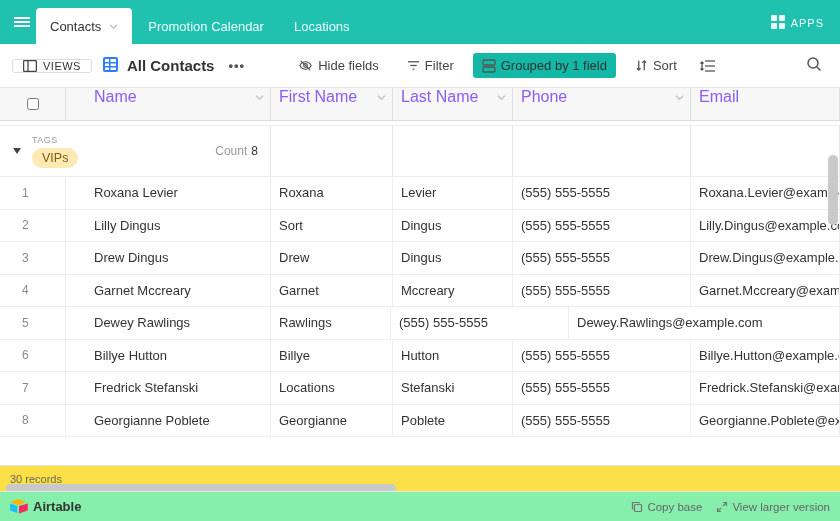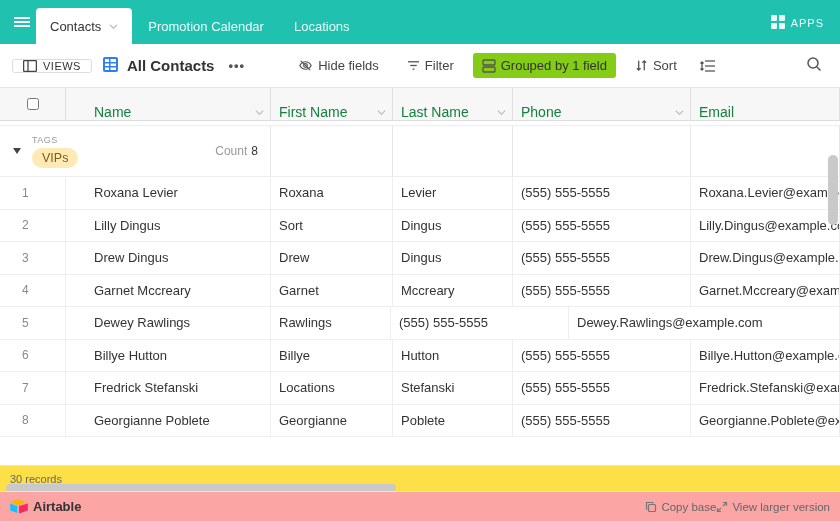--- a/index.html
+++ b/index.html
@@ -19,29 +19,29 @@
 
 .toolbar { height: 44px; border-bottom: 1px solid #e5e5e5; display: flex; align-items: center; padding: 0 12px; gap: 10px; }
 .views-btn { border: 1px solid #ddd; border-radius: 3px; padding: 0 10px; display: flex; align-items: center; font-size: 11px; letter-spacing: 0.5px; font-weight: 500; cursor: pointer; }
 .views-btn svg { margin-right: 6px; }
 .view-name { display: flex; align-items: center; font-size: 15px; font-weight: 600; cursor: pointer; }
 .view-name .grid-icon { color: #2d7ff9; margin-right: 8px; }
 .more-btn { cursor: pointer; padding: 4px; color: #555; font-weight: bold; letter-spacing: 1px; }
 .tbar-spacer { width: 20px; }
 .tbtn { display: flex; align-items: center; padding: 5px 9px; border-radius: 3px; cursor: pointer; color: #444; font-size: 13px; }
 .tbtn svg, .tbtn .ico { margin-right: 5px; }
-.tbtn.grouped { background: #84cc16; color: #333; }
+.tbtn.grouped { background: #14b8a6; color: #333; }
 .row-height { cursor: pointer; padding: 4px; }
 .search-btn { cursor: pointer; padding: 6px; margin-left: auto; }
 
 
 .col-headers { display: flex; height: 33px; border-bottom: 1px solid #ddd; background: #f7f7f7; }
 .col-check { width: 66px; display:flex; align-items:center; justify-content:center; border-right: 1px solid #e0e0e0; }
 .col-check input { width:12px; height:12px; }
-.col { border-right: 1px solid #e0e0e0; padding: 0 8px; display: flex; align-items: flex-end; color: #15803d; font-size: 14px; position: relative; }
+.col { border-right: 1px solid #e0e0e0; padding: 0 8px; display: flex; align-items: flex-start; color: #8b5cf6; font-size: 16px; position: relative; }
 .col .dd { position: absolute; right: 6px; opacity: 0.35; }
 .col-name { width: 205px; padding-left: 28px; }
 .col-first { width: 122px; }
 .col-last { width: 120px; }
 .col-phone { width: 178px; }
 .col-email { flex: 1; }
 
 
 .body-area { height: 378px; overflow: hidden; position: relative; }
 .scrollbar-v { position:absolute; right:2px; top:34px; width:10px; height:70px; background:#c9c9c9; border-radius:5px; }
@@ -65,24 +65,24 @@
 .row .c-name { width:205px; padding-left: 28px; }
 .row .c-first { width:122px; }
 .row .c-last { width:120px; }
 .row .c-phone { width:178px; }
 .row .c-email { flex:1; }
 
 
 .records-bar { position:absolute; left:0; right:0; bottom: 30px; height: 26px; border-top:1px solid #e5e5e5; background:#fde047; display:flex; align-items:center; padding: 0 10px; font-size:11px; color:#666; }
 .hscroll-thumb { position:absolute; left:8px; width:390px; height:8px; background:#c9c9c9; border-radius:4px; bottom:1px; }
 
-.brand-bar { position:absolute; left:0; right:0; bottom:0; height:30px; border-top:1px solid #e5e5e5; display:flex; align-items:center; padding: 0 10px; font-size:11.5px; color:#555; background:#fca5a5; }
+.brand-bar { position:absolute; left:0; right:0; bottom:0; height:30px; border-top:1px solid #e5e5e5; display:flex; align-items:center; padding: 0 10px; font-size:11.5px; color:#555; background:#86efac; }
 .brand { display:flex; align-items:center; font-weight:600; font-size:13px; color:#333; }
 .brand svg { margin-right:5px; }
-.brand-right { margin-left:auto; display:flex; color:#666; }
+.brand-right { margin-left:auto; display:flex; gap:14px; color:#666; }
 .brand-link { display:flex; align-items:center; cursor:pointer; }
 .brand-link svg { margin-right:4px; }
 
 svg { flex-shrink: 0; }
 </style>
 </head>
 <body>
 
 <div class="header">
   <div class="menu-btn">

